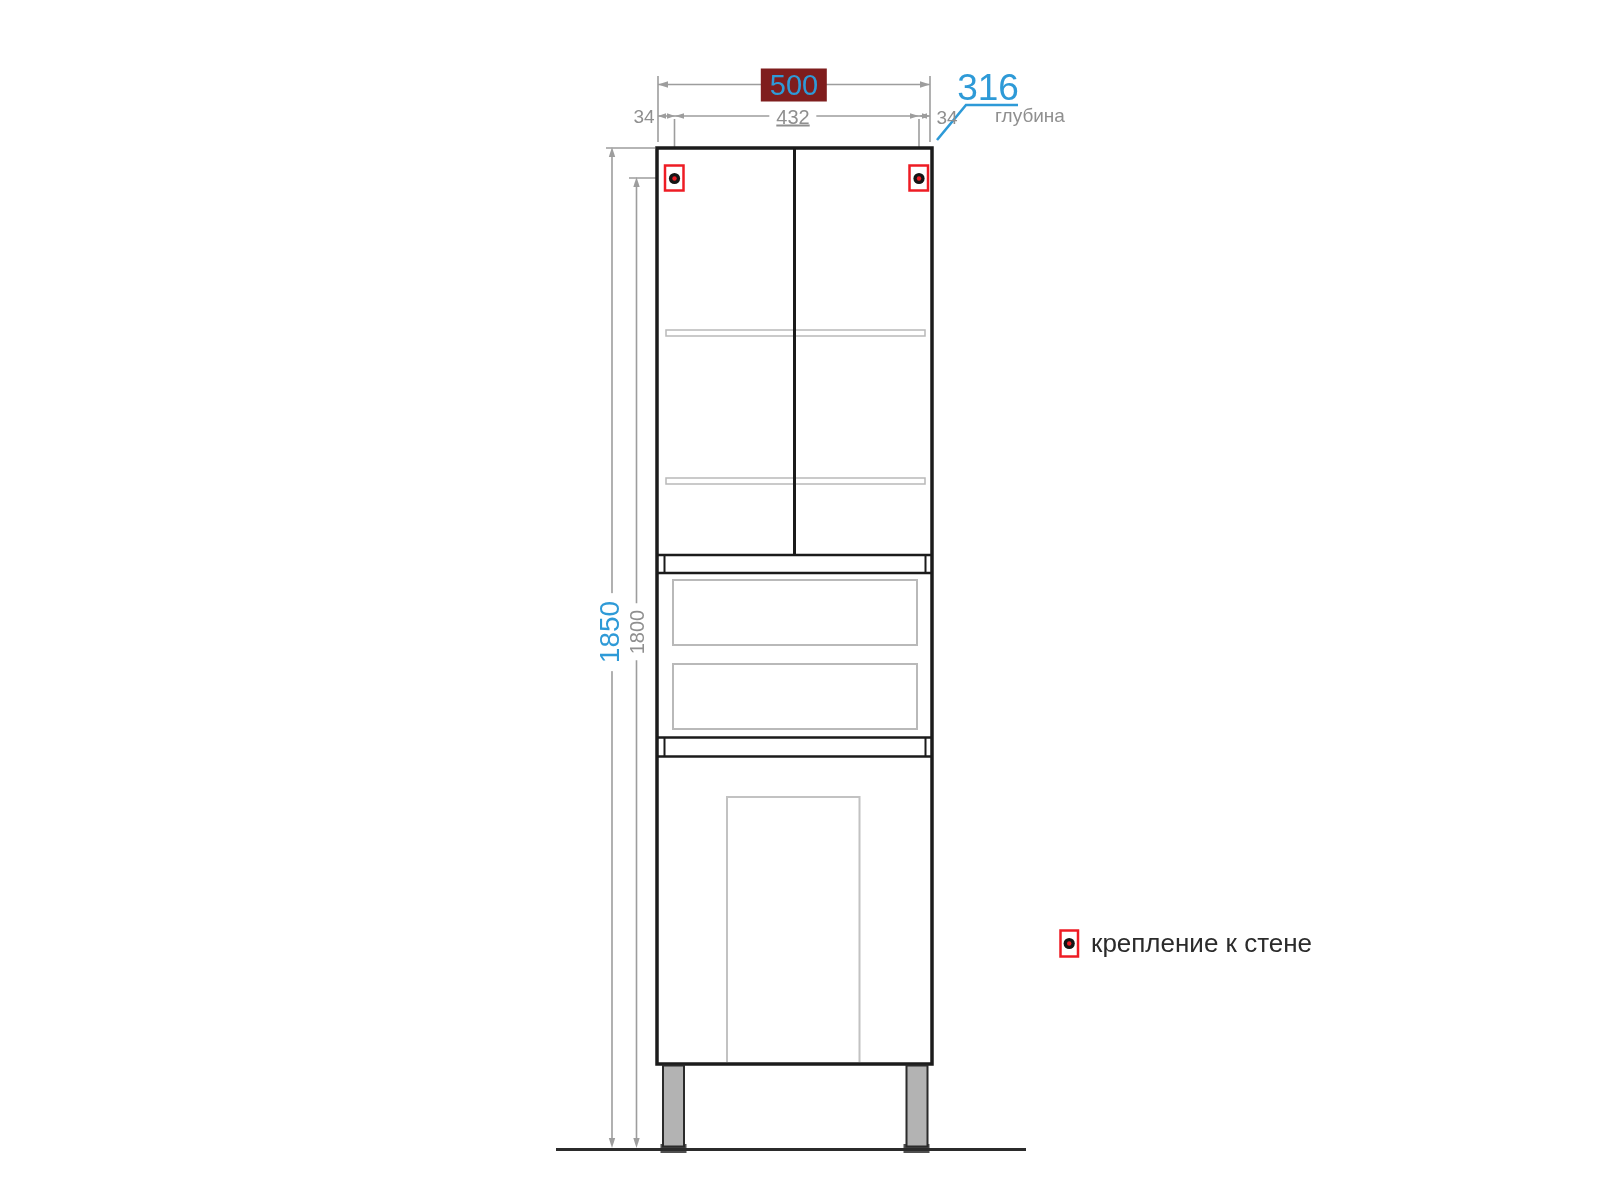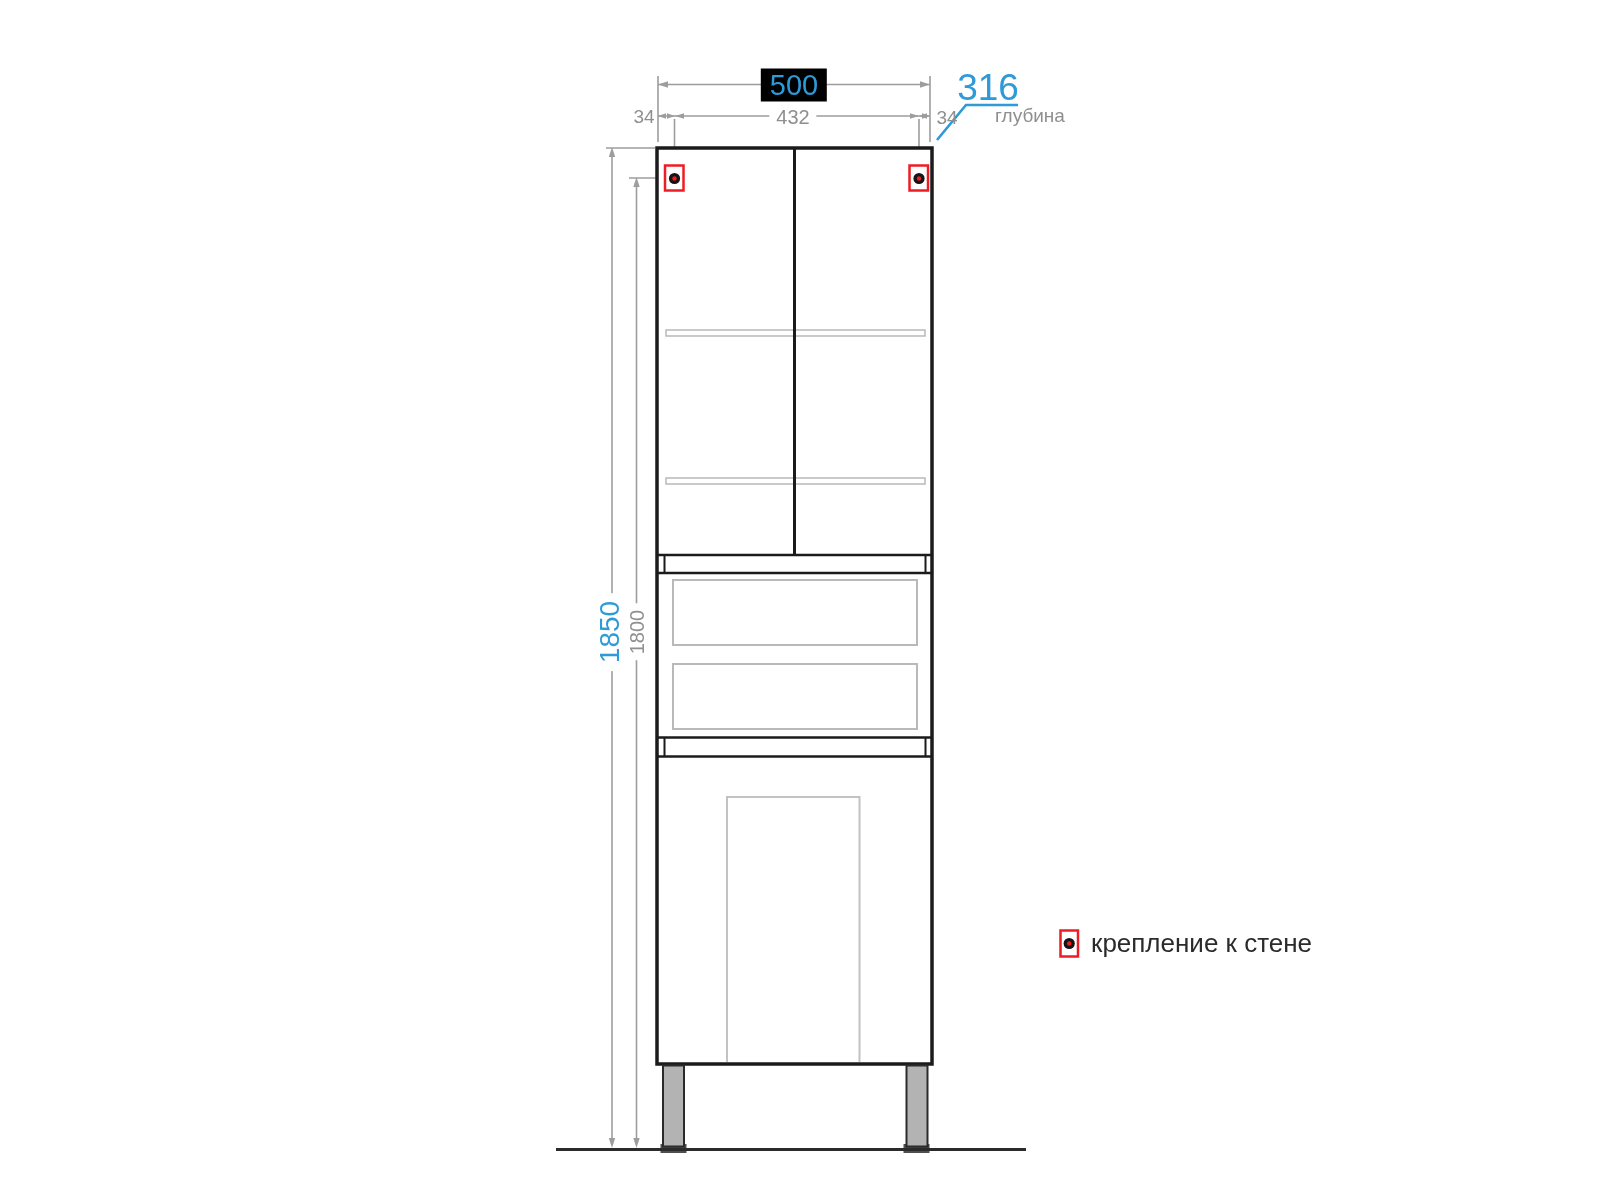--- a/index.html
+++ b/index.html
@@ -18,22 +18,22 @@
   .ln-panel{stroke:var(--panel-gray,#c0c0c0);stroke-width:2;fill:none;}
   .leg{fill:var(--leg-fill,#b3b3b3);stroke:#2b2b2b;stroke-width:2;}
   .leg-foot{fill:var(--leg-foot,#4f4f4f);stroke:none;}
   .mount-rect{stroke:var(--marker-red,#ee1c24);stroke-width:2.5;fill:#fff;}
   .dot-outer{fill:#151515;stroke:none;}
   .dot-inner{fill:var(--marker-red,#ee1c24);stroke:none;}
 
   .txt{position:absolute;white-space:nowrap;}
   .title{left:368px;top:124px;font-size:43px;color:#1c1c1c;}
   .ctr{transform:translate(-50%,-50%);}
-  .dim-500{left:794px;top:85px;font-size:29px;color:var(--accent-blue,#2e9ad7);background:#000000;padding:0 9px;}
-  .dim-432{left:793px;top:117px;font-size:20px;color:var(--text-gray,#909090);background:#fff;padding:0 7px;}
+  .dim-500{left:794px;top:85px;font-size:29px;color:var(--accent-blue,#2e9ad7);background:#7f1d1d;padding:0 9px;}
+  .dim-432{left:793px;top:117px;font-size:20px;color:var(--text-gray,#909090);background:#fff;padding:0 7px;text-decoration:underline;}
   .dim-34l{left:644px;top:117px;font-size:19px;color:var(--text-gray,#909090);}
   .dim-34r{left:947px;top:118px;font-size:19px;color:var(--text-gray,#909090);}
   .dim-316{left:988px;top:88px;font-size:37px;color:var(--accent-blue,#2e9ad7);}
   .depth-cap{left:992px;top:116px;font-size:19px;color:var(--text-gray,#909090);margin-left:38px;}
   .dim-1850{left:610px;top:632px;transform:translate(-50%,-50%) rotate(-90deg);
             font-size:28px;color:var(--accent-blue,#2e9ad7);background:#fff;padding:0 8px;}
   .dim-1800{left:637px;top:632px;transform:translate(-50%,-50%) rotate(-90deg);
             font-size:20px;color:var(--text-gray,#909090);background:#fff;padding:0 6px;}
   .legend-label{left:1091px;top:943px;transform:translateY(-50%);font-size:26px;color:#2b2b2b;}
 </style>

